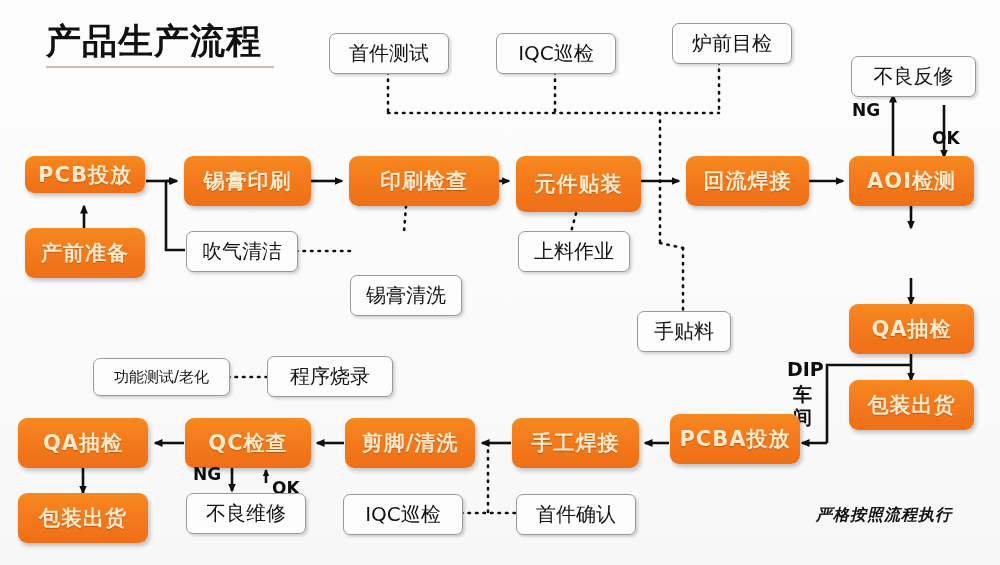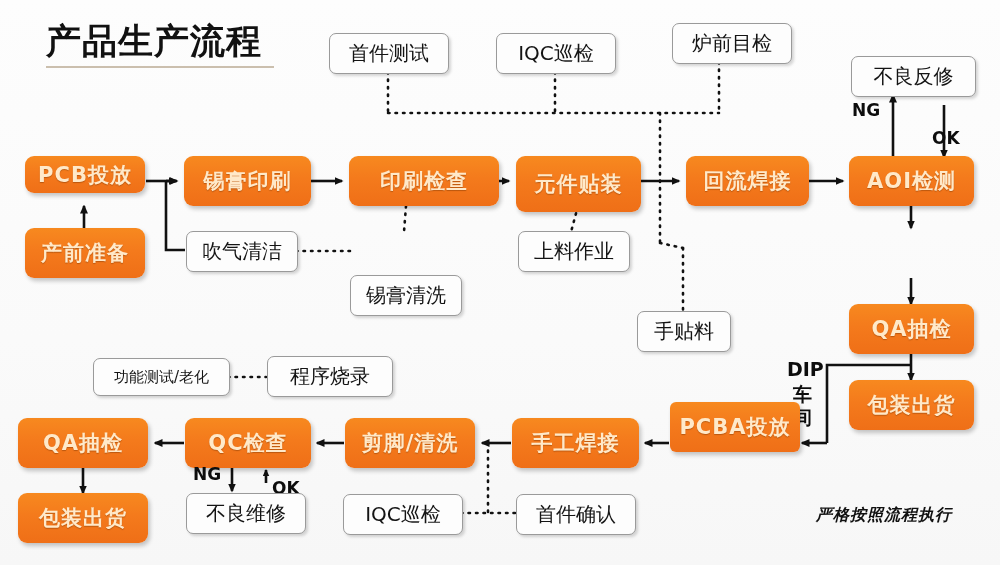--- a/index.html
+++ b/index.html
@@ -218,21 +218,21 @@
   <div class="lbl dip" style="left:793px;top:384px;">车</div>
   <div class="lbl dip" style="left:793px;top:407px;">间</div>
 
   <div class="nbox sm" style="left:93px;top:358px;width:135px;height:36px;">
     <span>功能测试/老化</span>
   </div>
   <div class="nbox" style="left:267px;top:356px;width:124px;height:39px;">
     <span>程序烧录</span>
   </div>
 
-  <div class="pbox" style="left:670px;top:402px;width:130px;height:50px;border-radius:6px;">
+  <div class="pbox" style="left:670px;top:414px;width:130px;height:50px;">
     <span>PCBA投放</span>
   </div>
   <div class="pbox" style="left:512px;top:418px;width:127px;height:50px;">
     <span>手工焊接</span>
   </div>
   <div class="pbox" style="left:345px;top:418px;width:130px;height:50px;">
     <span>剪脚/清洗</span>
   </div>
   <div class="pbox" style="left:185px;top:418px;width:126px;height:50px;">
     <span>QC检查</span>

